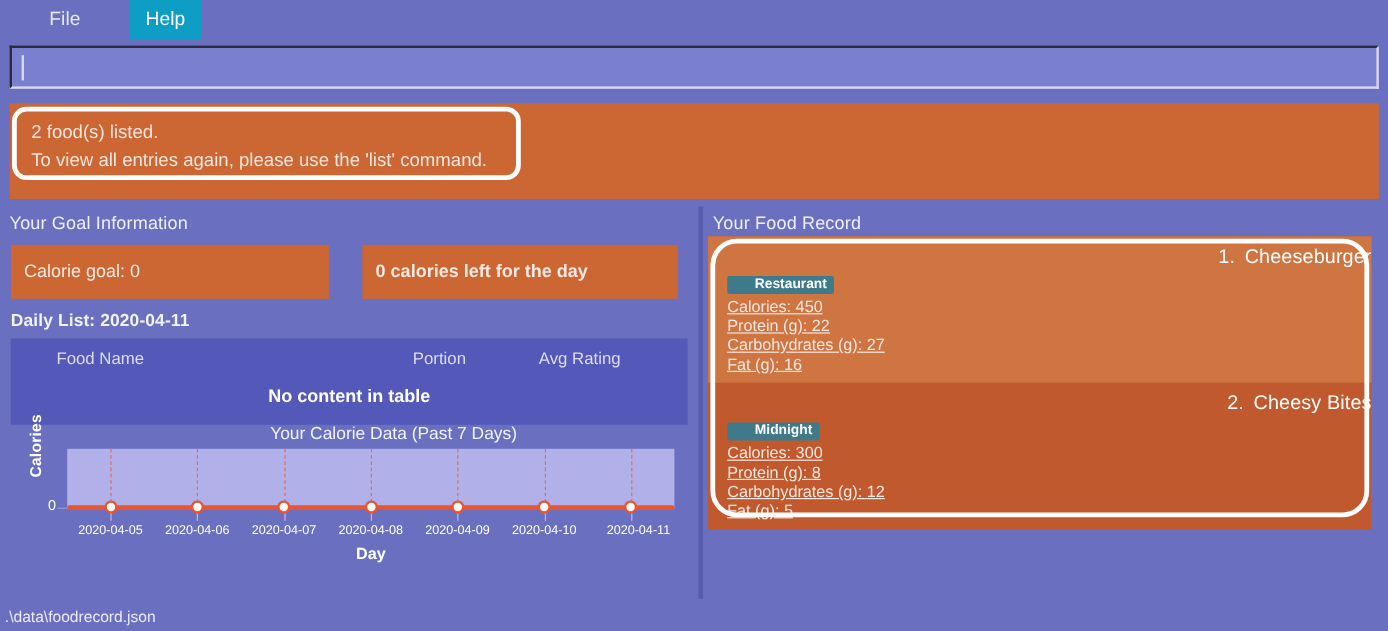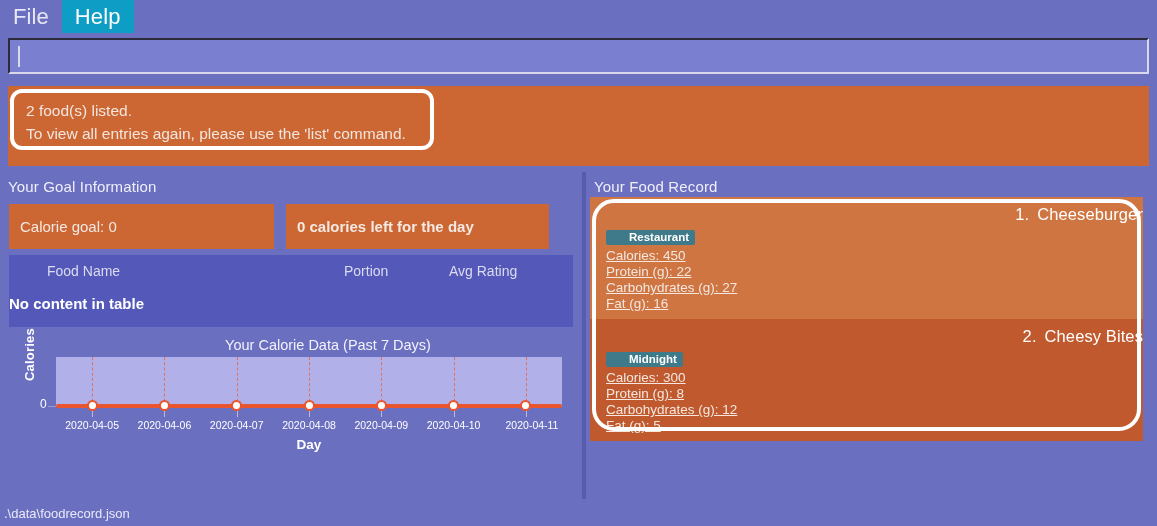--- a/index.html
+++ b/index.html
@@ -25,24 +25,25 @@
     left: 0; top: 0;
     width: 1157px; height: 33px;
     background: #6a6fc0;
     display: flex;
     align-items: stretch;
   }
   .menu-item {
     display: flex;
     align-items: center;
     padding: 0 13px;
-    font-size: 22px;
+    font-size: 16px;
     color: #e8e8f4;
     letter-spacing: .1px;
     cursor: default;
+    margin-left: 28px;
   }
   .menu-item.active {
     background: #0e9dc4;
     color: #ffffff;
   }
 
   
   .cmd-wrap {
     position: absolute;
     left: 8px; top: 38px;
@@ -110,21 +111,21 @@
   .panel-title {
     font-size: 15px;
     color: #efeffa;
     padding: 6px 0 0 8px;
     letter-spacing: .15px;
   }
 
   
   .goal-row {
     display: flex;
-    gap: 12px;
+    gap: 28px;
     padding: 9px 8px 0 9px;
   }
   .goal-card {
     height: 45px;
     background: #cc6633;
     display: flex;
     align-items: center;
     padding-left: 11px;
   }
   .goal-card.calorie-goal { width: 265px; }
@@ -155,30 +156,29 @@
     font-size: 14px;
     color: #dcdcf0;
   }
   .th-food { width: 335px; padding-left: 38px; }
   .th-portion { width: 105px; }
   .th-rating { width: 110px; }
   .table-empty {
     position: absolute;
     left: 0; top: 40px;
     width: 564px;
-    text-align: left;
+    text-align: center;
     font-size: 15px;
     font-weight: bold;
     color: #ffffff;
   }
 
   
   .chart-area {
     position: relative;
-    margin-top: 10px;
     width: 646px;
     height: 128px;
   }
   .chart-title {
     text-align: center;
     font-size: 14.5px;
     color: #f2f2fb;
     padding-left: 10px;
   }
   .chart-ylabel {
@@ -346,20 +346,21 @@
 
     <div class="goal-row">
       <div class="goal-card calorie-goal">
         <span class="goal-card-text">Calorie goal: 0</span>
       </div>
       <div class="goal-card calories-left">
         <span class="goal-card-text">0 calories left for the day</span>
       </div>
     </div>
 
+    <div class="daily-title">Daily List: 2020-04-11</div>
 
     <div class="table-box">
       <div class="table-head">
         <div class="th-food">Food Name</div>
         <div class="th-portion">Portion</div>
         <div class="th-rating">Avg Rating</div>
       </div>
       <div class="table-empty">No content in table</div>
     </div>
 

